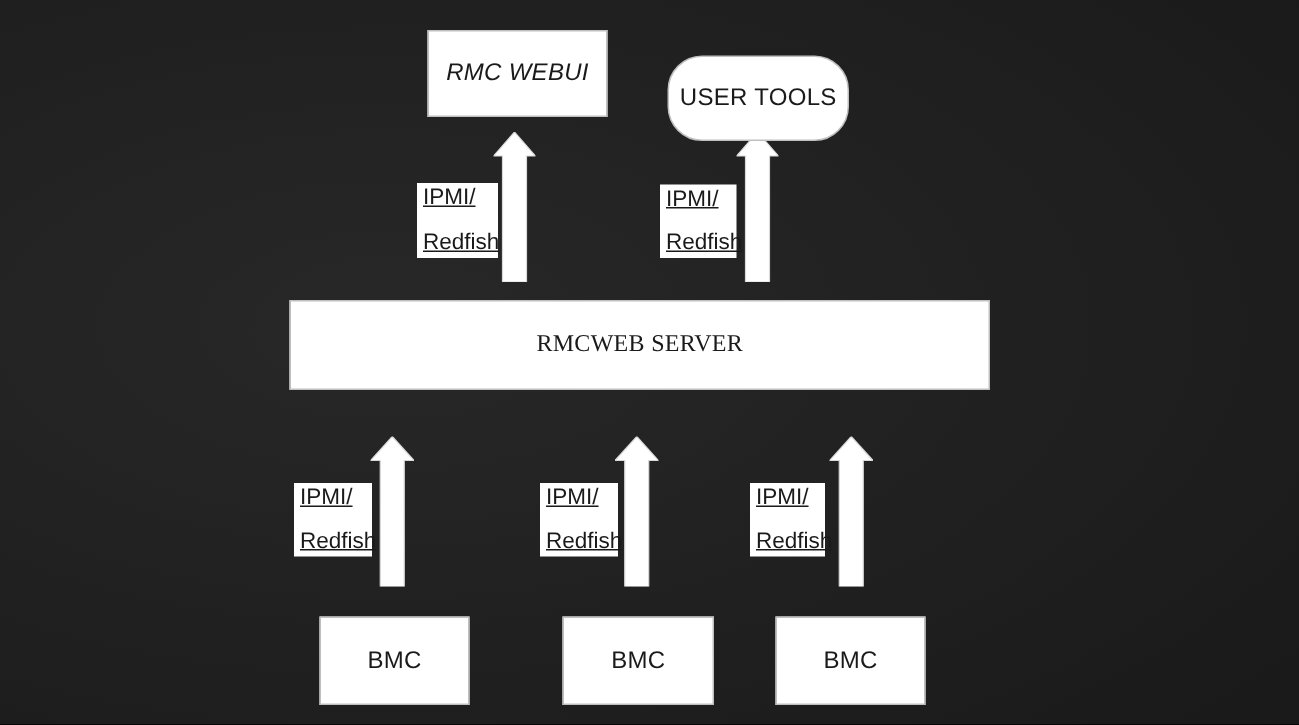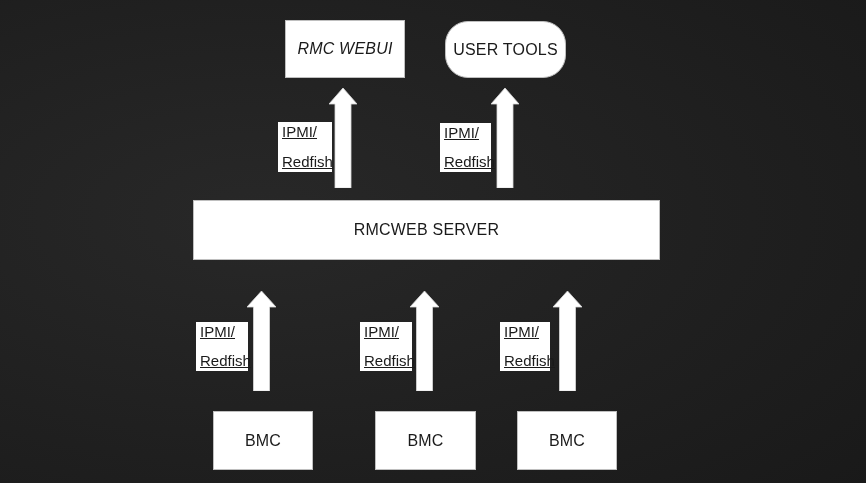--- a/index.html
+++ b/index.html
@@ -27,22 +27,22 @@
     display: flex;
     align-items: center;
     justify-content: center;
     color: var(--text, #1a1a1a);
     font-size: 16px;
     letter-spacing: 0.2px;
     text-align: center;
     z-index: 3;
   }
   .box-rmc-webui   { left: 285px; top: 20px;  width: 120px; height: 58px; font-style: italic; }
-  .box-user-tools  { left: 445px; top: 21px;  width: 121px; height: 57px; border-radius: 23px; }
-  .box-server      { left: 193px; top: 200px; width: 467px; height: 60px; }
+  .box-user-tools  { left: 445px; top: 37px;  width: 121px; height: 57px; border-radius: 23px; }
+  .box-server      { left: 193px; top: 200px; width: 467px; height: 60px; font-family: Liberation Serif, serif; }
   .box-bmc-1       { left: 213px; top: 411px; width: 100px; height: 59px; }
   .box-bmc-2       { left: 375px; top: 411px; width: 101px; height: 59px; }
   .box-bmc-3       { left: 517px; top: 411px; width: 100px; height: 59px; }
 
   .plabel {
     position: absolute;
     background: var(--box-fill, #ffffff);
     color: var(--text, #1a1a1a);
     box-sizing: border-box;
     display: flex;

